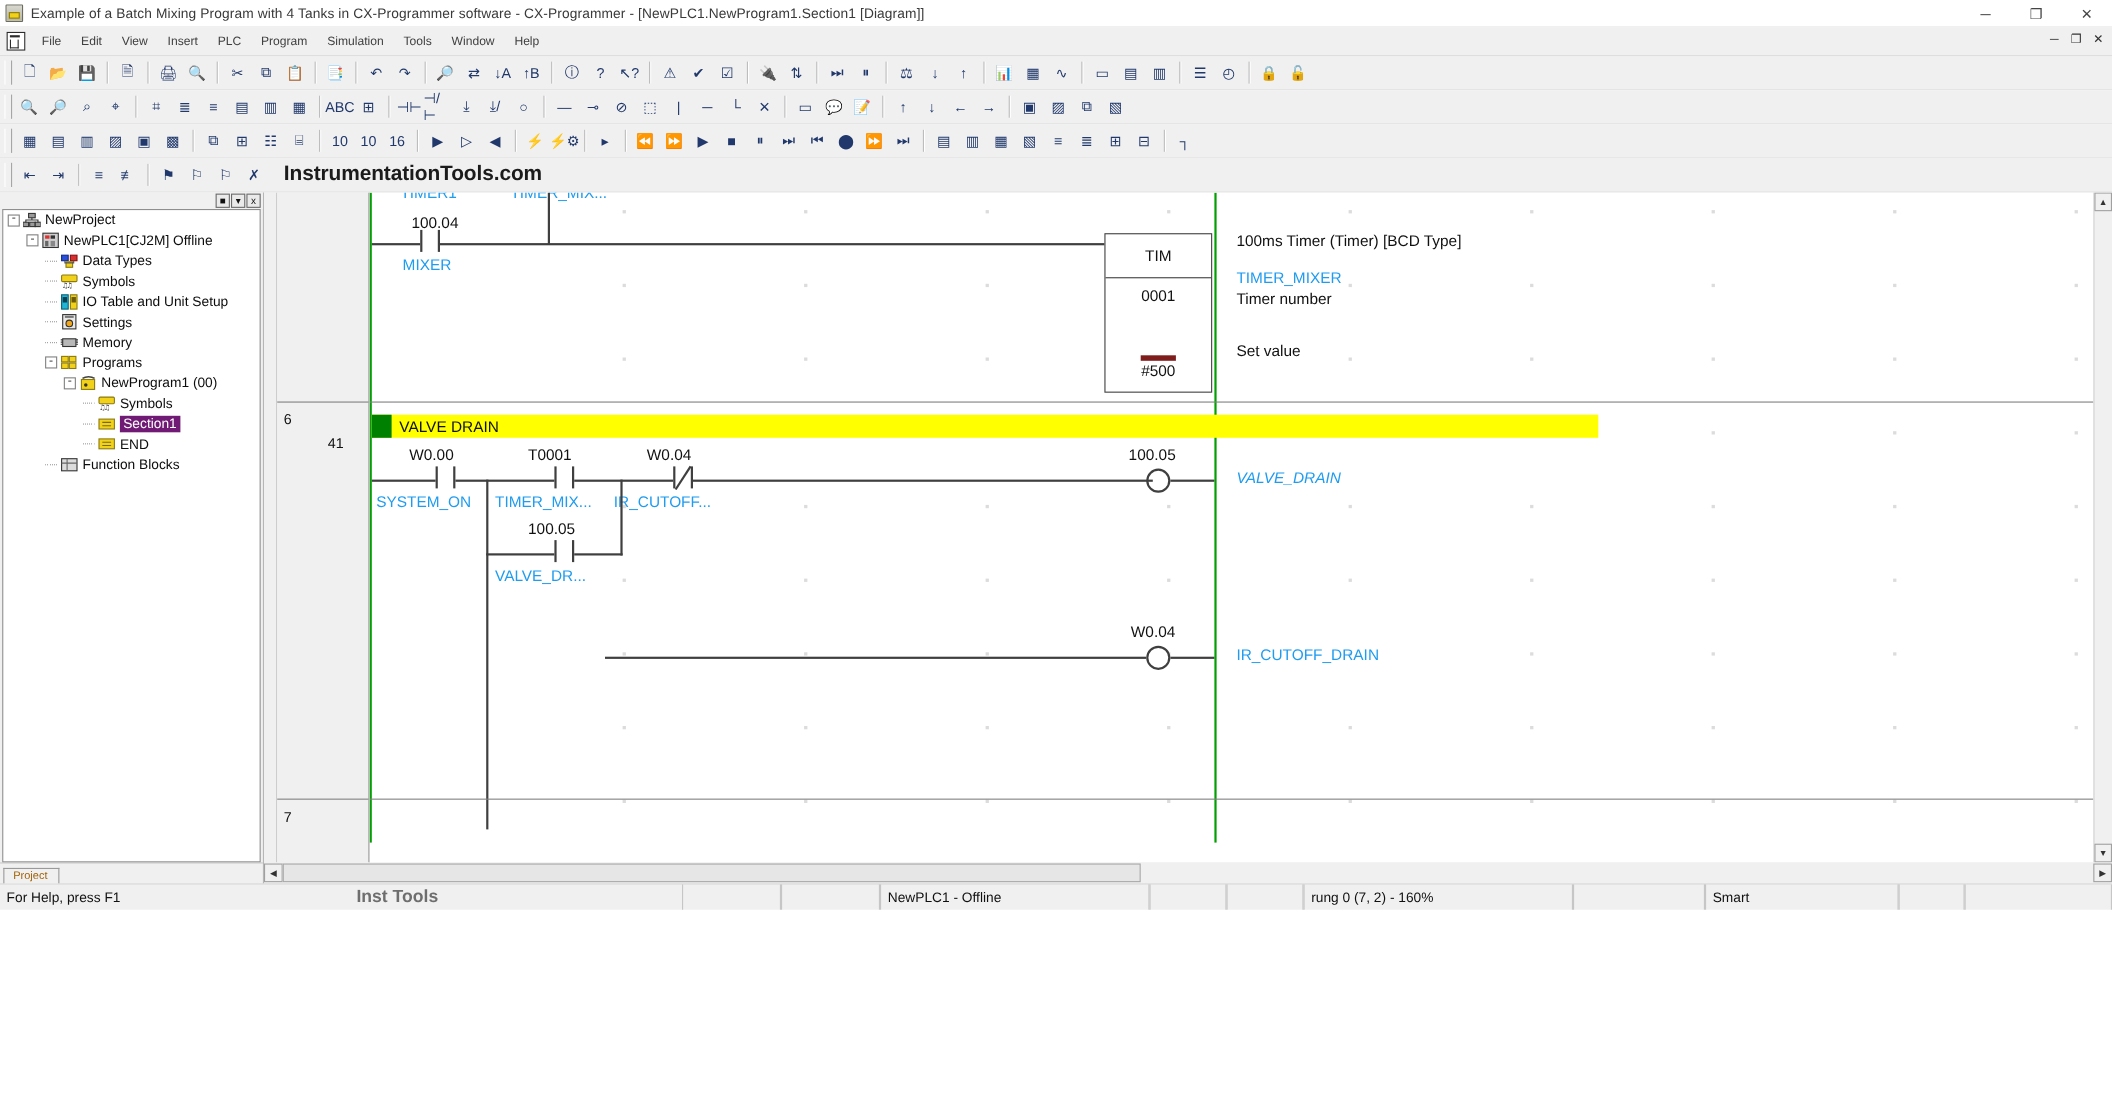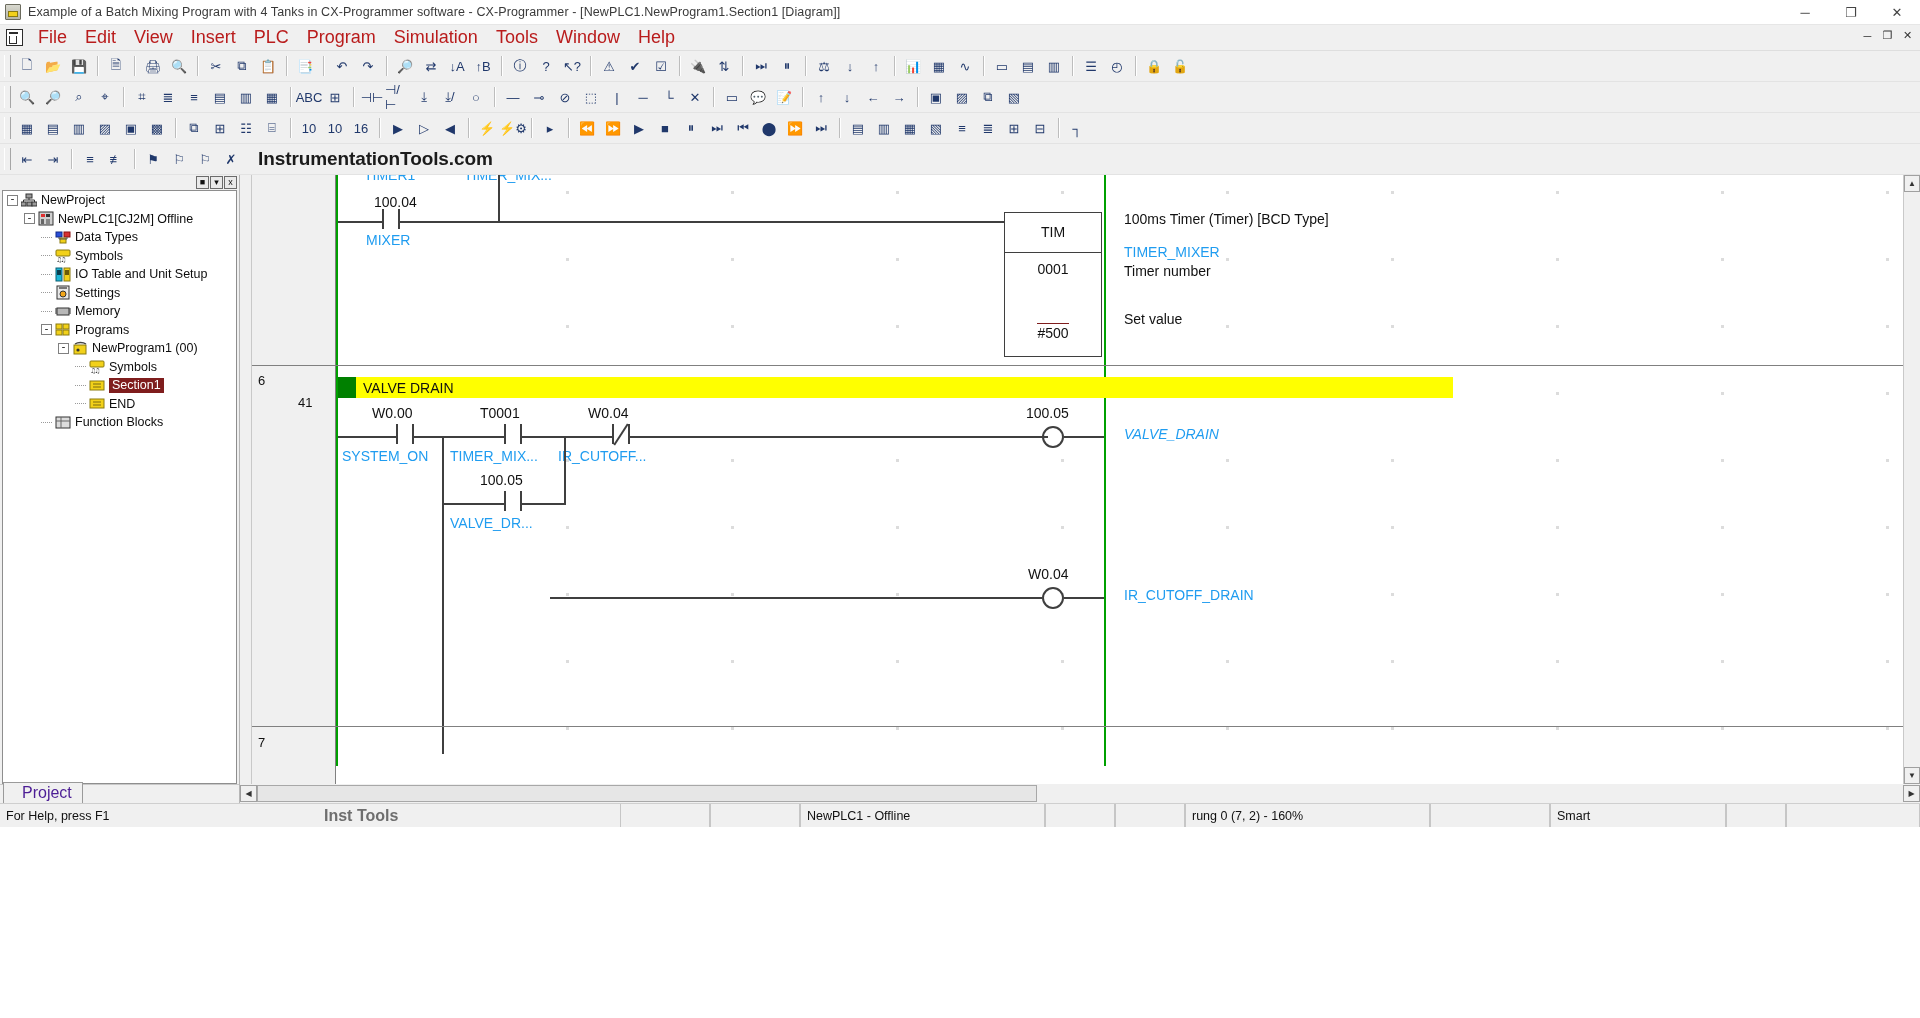--- a/index.html
+++ b/index.html
@@ -44,21 +44,21 @@
     border: 1px solid #2c2c2c; background: #fff; position: relative; flex: 0 0 auto;
   }
   #menubar .doc-icon::before {
     content:""; position:absolute; left:2px; top:2px; width:9px; height:2px; background:#2c2c2c;
   }
   #menubar .doc-icon::after {
     content:""; position:absolute; left:2px; top:6px; width:6px; height:7px;
     border:1px solid #2c2c2c; border-top:none;
   }
   .menu-item {
-    font-size: 18px; color: #b91c1c; padding: 3px 9px; cursor: default;
+    font-size: 11px; color: #404040; padding: 3px 9px; cursor: default;
   }
   .mdi-btns { position: absolute; right: 4px; top: 2px; display: flex; gap: 3px; }
   .mdi-btn {
     width: 17px; height: 17px; display:flex; align-items:center; justify-content:center;
     font-size: 11px; color: #333;
   }
   
   .toolbar {
     height: 31px; background: #f0f0f0; display: flex; align-items: center;
     border-bottom: 1px solid #e3e3e3; padding-left: 4px; gap: 0px;
@@ -104,27 +104,27 @@
   .exp {
     width: 11px; height: 11px; border: 1px solid #808080; background: #fff;
     display: flex; align-items: center; justify-content: center;
     font-size: 10px; line-height: 1; color: #222; margin-right: 3px; flex: 0 0 auto;
     font-family: "Liberation Mono", monospace;
   }
   .dots { width: 11px; height: 1px; flex:0 0 auto; margin-right: 3px;
           background: repeating-linear-gradient(to right,#9a9a9a 0 1px,transparent 1px 2px); }
   .ticon { width: 16px; height: 15px; margin-right: 4px; flex: 0 0 auto; position: relative; }
   .tlabel { line-height: 1; }
-  .tnode.sel .tlabel { background: #7f1d1d; color: #fff; padding: 1px 3px; }
+  .tnode.sel .tlabel { background: #701a75; color: #fff; padding: 1px 3px; }
   #tree-tabs {
     height: 19px; display: flex; align-items: flex-end; padding-left: 3px;
     border-top: 1px solid #c8c8c8;
   }
   #tree-tabs .tab {
-    font-size: 16px; color: #4c1d95; padding: 1px 10px 1px 18px; background: #f0f0f0;
+    font-size: 10px; color: #a16207; padding: 1px 10px 1px 8px; background: #f0f0f0;
     border: 1px solid #9a9a9a; border-bottom: none; position: relative;
   }
   
   #ladder-wrap { flex: 1 1 auto; display: flex; flex-direction: column; position: relative; }
   #ladder-inner { flex: 1 1 auto; display: flex; position: relative; overflow: hidden; }
   #gutter-left { width: 12px; background: #f0f0f0; border-right: 1px solid #c9c9c9; flex:0 0 auto;}
   #rung-col {
     width: 84px; flex: 0 0 auto; background: #f0f0f0; border-right: 1px solid #808080;
     position: relative;
   }
@@ -170,21 +170,21 @@
   }
   .coil { position: absolute; border: 2px solid #3f3f3f; border-radius: 50%; }
   .fbox { position: absolute; border: 1px solid #3f3f3f; background: #fff; }
   .fbox .divider { position: absolute; left: 0; right: 0; height: 1px; background: #3f3f3f; }
   .fbox .ftext {
     position: absolute; width: 100%; text-align: center; font-size: 14px; color: #111;
   }
   .fbox .fsym {
     position: absolute; width: 100%; text-align: center; font-size: 14px; color: #1f9cf0;
   }
-  .overbar { border-top: 1px solid #7f1d1d; padding-top: 1px; display: inline-block; }
+  .overbar { border-top: 5px solid #7f1d1d; padding-top: 1px; display: inline-block; }
   
   #statusbar {
     height: 24px; background: #f0f0f0; border-top: 1px solid #cfcfcf;
     display: flex; align-items: stretch; font-size: 12.5px; color: #111;
   }
   #statusbar .cell {
     border: 1px solid #c6c6c6; border-top: none; border-bottom: none;
     display: flex; align-items: center; padding: 0 6px; white-space: nowrap;
   }
   #statusbar .help { border: none; padding-left: 6px; text-align: center; }

